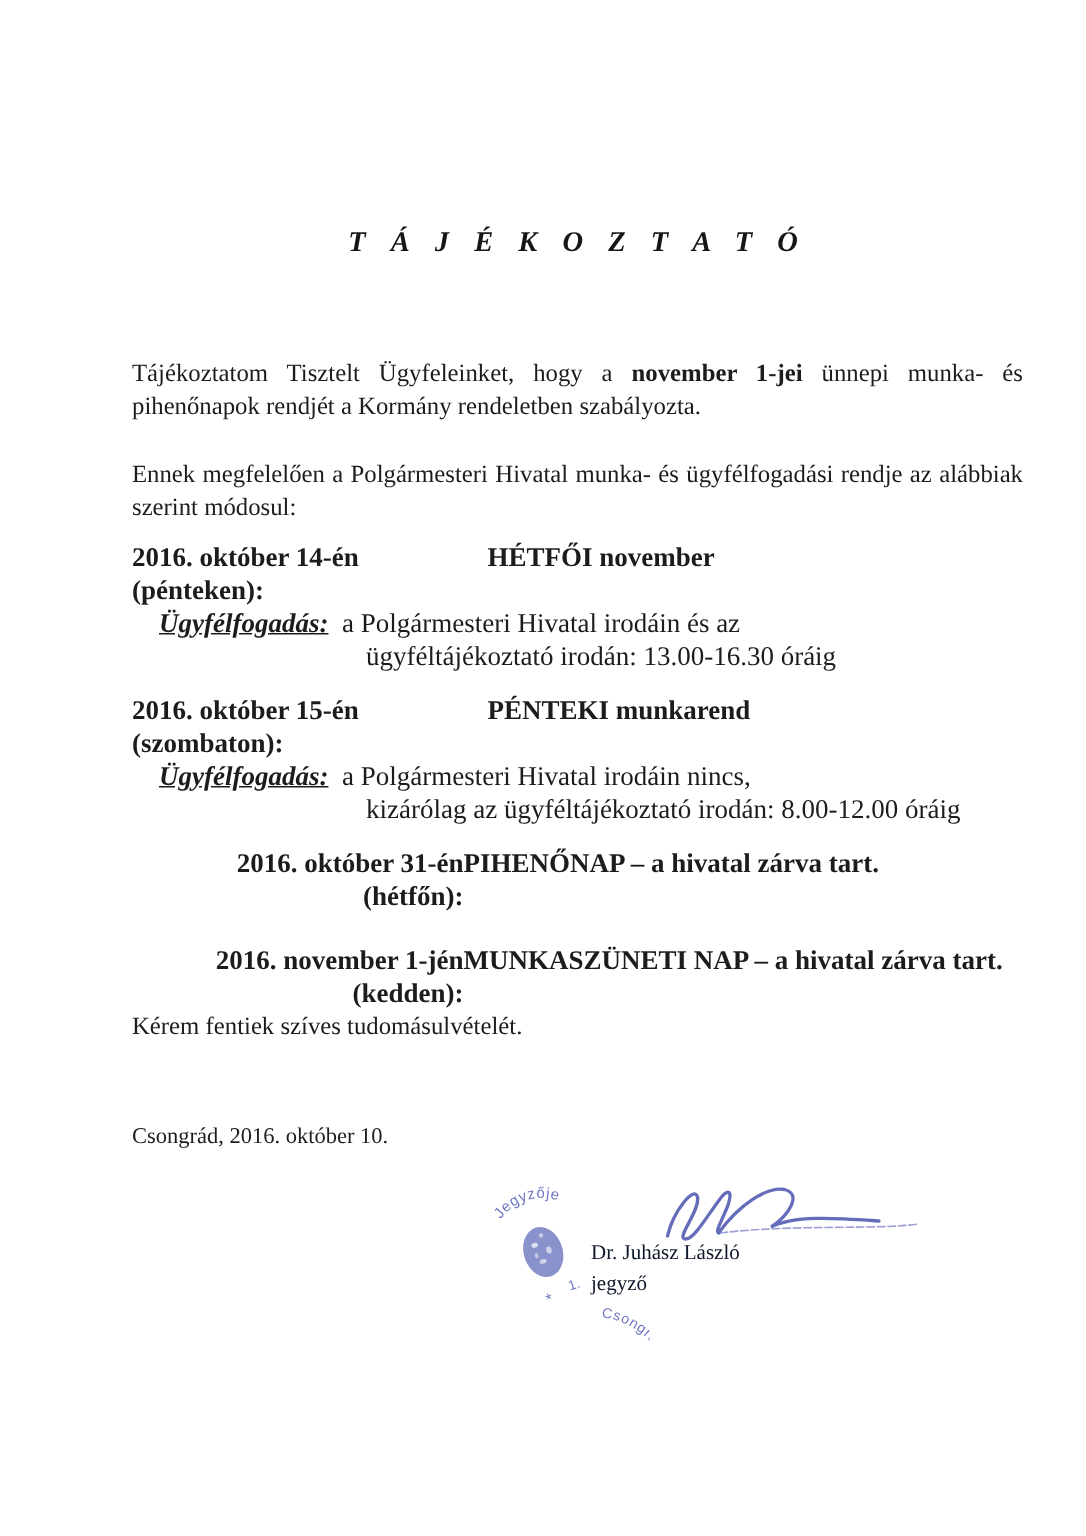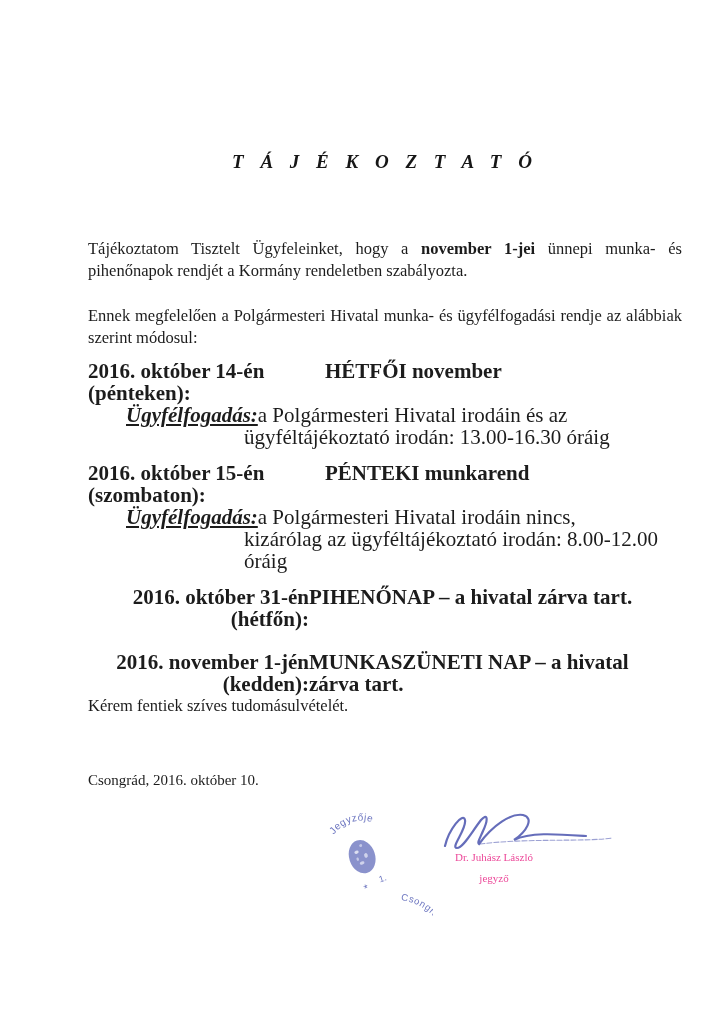--- a/index.html
+++ b/index.html
@@ -26,32 +26,32 @@
   .para {
     font-size: 16.5px;
     line-height: 22px;
     text-align: justify;
   }
   .p1 { margin-top: 62px; }
   .p2 { margin-top: 23px; }
 
   .bold { font-weight: 700; }
 
-  .entry { font-size: 21px; line-height: 22px; }
+  .entry { font-size: 18px; line-height: 22px; }
   .entry.e1 { margin-top: 11px; }
   .entry.e2 { margin-top: 14px; }
   .entry.e3 { margin-top: 14px; }
   .entry.e4 { margin-top: 21px; }
 
   .entry-row { display: flex; }
   .entry-row .date { font-weight: 700; flex: 0 0 237px; }
   .entry.narrow .entry-row .date { flex-basis: 221px; text-align: right; }
   .entry-row .sched { font-weight: 700; }
 
-  .sub-row { display: flex; margin-left: 38px; }
+  .sub-row { display: flex; margin-left: 18px; }
   .sub-row .sub-label {
     flex: 0 0 122px;
     font-style: italic;
     font-weight: 700;
     text-decoration: underline;
   }
   .cont-row { margin-left: 156px; }
 
   .closing  { font-size: 16.5px; line-height: 22px; }
   .dateline { margin-top: 52px; font-size: 15px; line-height: 22px; }
@@ -68,24 +68,23 @@
   .signature-svg {
     position: absolute;
     left: 350px; top: 14px;
     width: 180px; height: 50px;
   }
 
   .sig-name-block {
     position: absolute;
     left: 306px; top: 56px;
     width: 200px;
-    text-align: center;
-    font-size: 11px;
+    font-size: 14px;
     line-height: 21px;
-    color: #ec4899;
+    color: #0f172a;
   }
 </style>
 </head>
 <body>
 
 <div class="page">
 
   <div class="doc-title">T Á J É K O Z T A T Ó</div>
 
   <p class="para p1"><span>Tájékoztatom Tisztelt Ügyfeleinket, hogy a </span><span class="bold">november 1-jei</span><span> ünnepi munka- és pihenőnapok rendjét a Kormány rendeletben szabályozta.</span></p>

